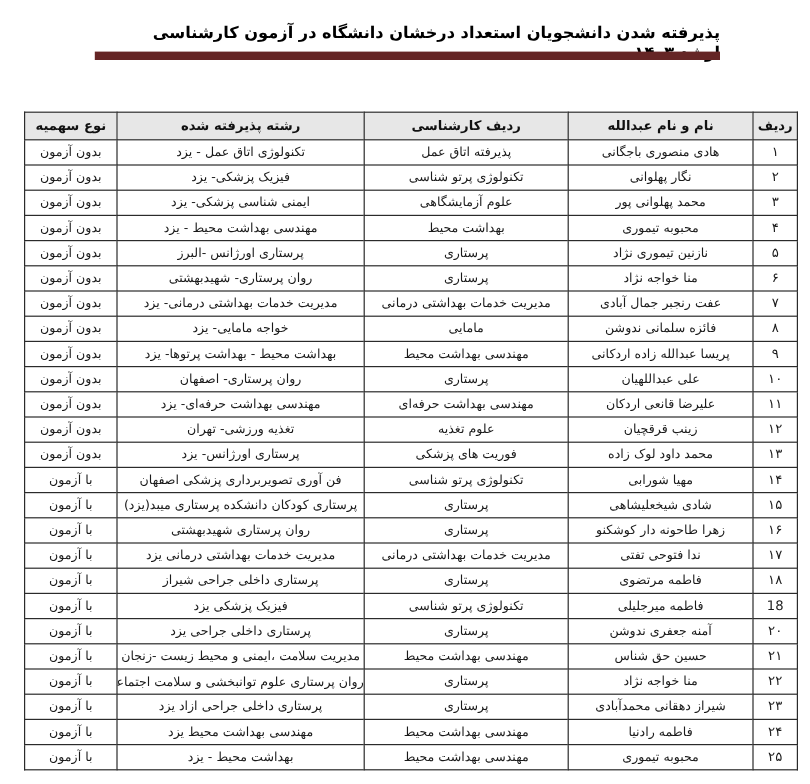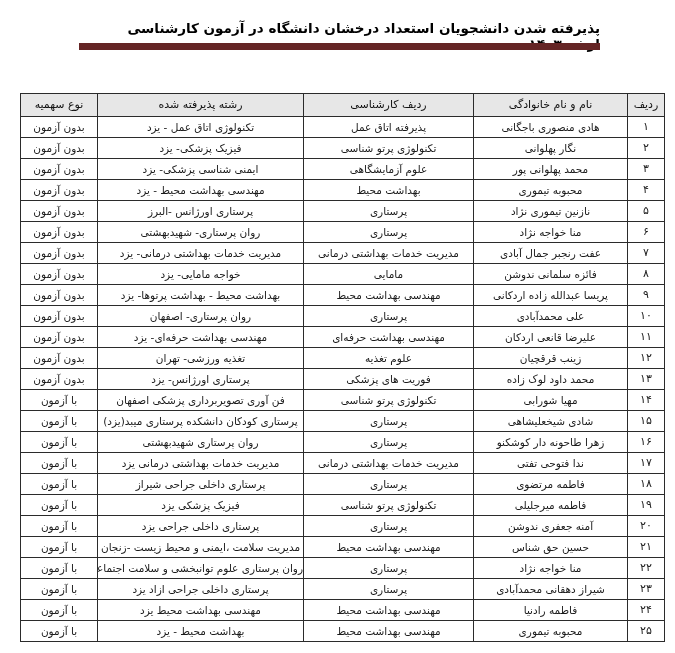--- a/index.html
+++ b/index.html
@@ -5,21 +5,21 @@
   html, body { margin: 0; padding: 0; background: #ffffff; }
   body { width: 675px; height: 653px; position: relative; overflow: hidden;
          font-family: "DejaVu Sans", sans-serif; color: #111; }
   .title { position: absolute; left: 100px; top: 20px; width: 500px; text-align: right;
            direction: rtl; font-weight: bold; font-size: 13.5px; color: #000; letter-spacing: -0.2px; }
   .rule { position: absolute; left: 79px; top: 43px; width: 521px; height: 7px; background: #652525; }
   table { position: absolute; left: 20px; top: 93px; width: 644px; border-collapse: collapse;
           direction: rtl; table-layout: fixed; }
   th, td { border: 1px solid #2b2b2b; text-align: center; font-size: 10.5px;
            padding: 0; height: 20px; line-height: 20px; white-space: nowrap; overflow: hidden; }
-  th { background: #e7e7e7; font-weight: normal; font-size: 11px; height: 22px; }
+  th { background: #e7e7e7; font-weight: bold; font-size: 11px; height: 22px; }
   td { color: #1a1a1a; }
   col.c-row { width: 37px; }
   col.c-name { width: 154px; }
   col.c-bsc { width: 170px; }
   col.c-acc { width: 206px; }
   col.c-quota { width: 77px; }
   td.num { font-size: 11px; }
 </style>
 </head>
 <body>
@@ -31,21 +31,21 @@
   <colgroup>
     <col class="c-row">
       <col class="c-name">
       <col class="c-bsc">
       <col class="c-acc">
       <col class="c-quota">
   </colgroup>
   <thead>
     <tr>
       <th>ردیف</th>
-      <th>نام و نام خانوادگی</th>
+      <th>نام و نام عبدالله</th>
       <th>ردیف کارشناسی</th>
       <th>رشته پذیرفته شده</th>
       <th>نوع سهمیه</th>
     </tr>
   </thead>
   <tbody id="tbody">
       <tr>
         <td class="num">۱</td>
         <td>هادی منصوری باجگانی</td>
         <td>پذیرفته اتاق عمل</td>
@@ -103,21 +103,21 @@
       </tr>
       <tr>
         <td class="num">۹</td>
         <td>پریسا    عبدالله زاده اردکانی</td>
         <td>مهندسی بهداشت محیط</td>
         <td>بهداشت محیط - بهداشت پرتوها- یزد</td>
         <td>بدون آزمون</td>
       </tr>
       <tr>
         <td class="num">۱۰</td>
-        <td>علی    محمدآبادی</td>
+        <td>علی    عبداللهیان</td>
         <td>پرستاری</td>
         <td>روان پرستاری- اصفهان</td>
         <td>بدون آزمون</td>
       </tr>
       <tr>
         <td class="num">۱۱</td>
         <td>علیرضا    قانعی اردکان</td>
         <td>مهندسی بهداشت حرفه‌ای</td>
         <td>مهندسی بهداشت حرفه‌ای- یزد</td>
         <td>بدون آزمون</td>
@@ -165,21 +165,21 @@
         <td>با آزمون</td>
       </tr>
       <tr>
         <td class="num">۱۸</td>
         <td>فاطمه مرتضوی</td>
         <td>پرستاری</td>
         <td>پرستاری داخلی جراحی شیراز</td>
         <td>با آزمون</td>
       </tr>
       <tr>
-        <td class="num">۱۹</td>
+        <td class="num">18</td>
         <td>فاطمه    میرجلیلی</td>
         <td>تکنولوژی پرتو شناسی</td>
         <td>فیزیک پزشکی یزد</td>
         <td>با آزمون</td>
       </tr>
       <tr>
         <td class="num">۲۰</td>
         <td>آمنه    جعفری ندوشن</td>
         <td>پرستاری</td>
         <td>پرستاری داخلی جراحی یزد</td>

